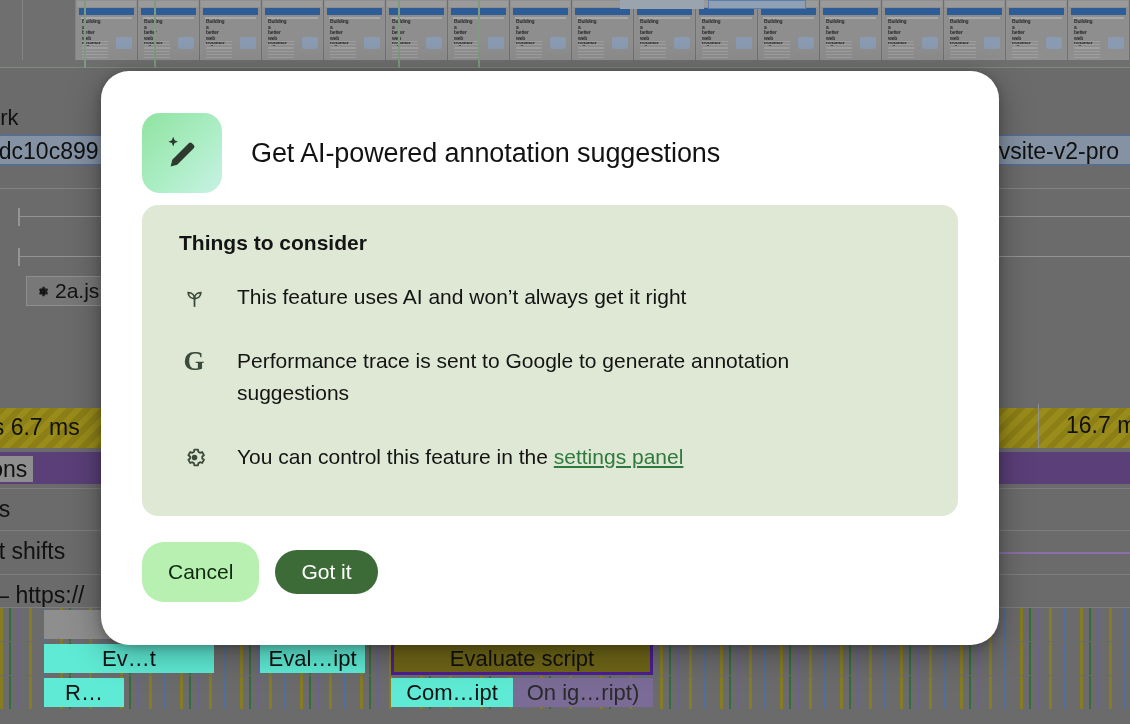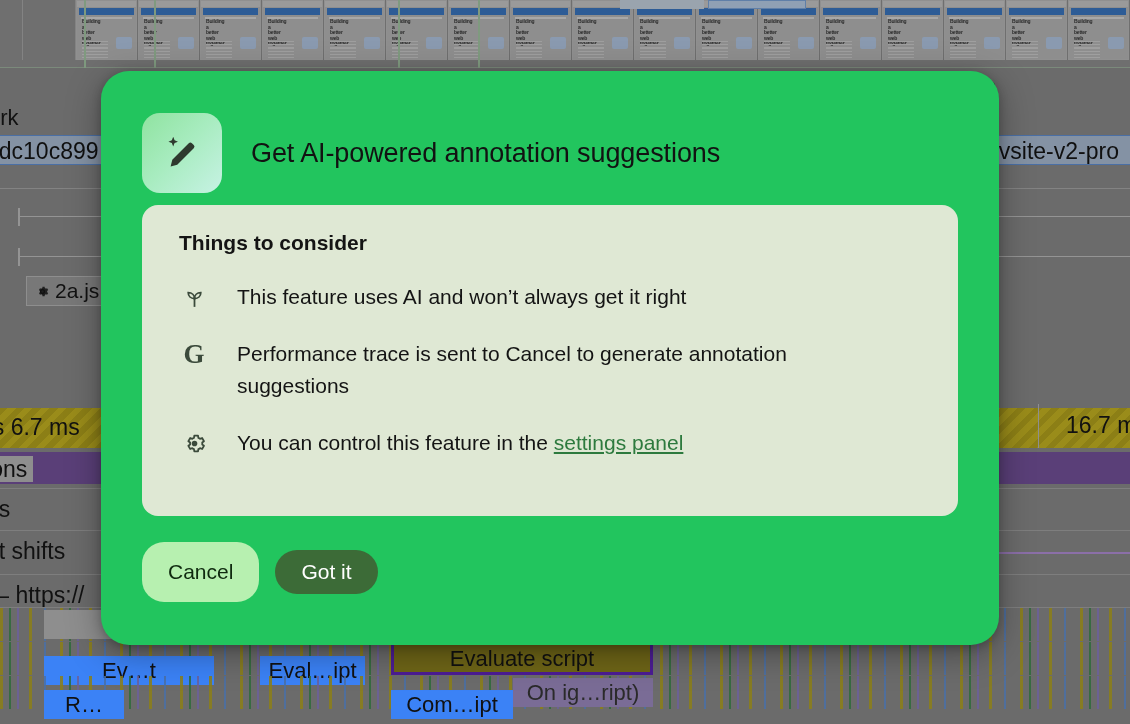--- a/index.html
+++ b/index.html
@@ -131,50 +131,50 @@
         #6b5f9a 17px 19px, transparent 19px 29px, #8c7f16 29px 32px, transparent 32px 44px,
         #4a6fa5 44px 46px, transparent 46px 60px);
     opacity: 0.85;
   }
   .fblock {
     position: absolute; top: 2px; height: 29px;
     display: flex; align-items: center; justify-content: center;
     font-size: 22px; color: #111; white-space: nowrap; overflow: hidden;
   }
   .fb-task { background: #8e8e8e; color: #111; }
-  .fb-yellow { background: #3b82f6; margin-top: 12px; }
+  .fb-yellow { background: #5eead4; }
   .fb-purple { background: #7a6c96; color: #2a2a2a; }
   .fb-sel { background: #6e6517; border: 3px solid #4c1d95; top: 0; height: 33px; }
 
   
   .dialog {
     position: absolute; left: 101px; top: 71px;
     width: 898px; height: 574px;
-    background: #22c55e;
+    background: #ffffff;
     border-radius: 28px;
     box-shadow: 0 8px 34px rgba(0,0,0,0.34), 0 2px 10px rgba(0,0,0,0.22);
     padding: 30px 41px 0 41px;
     overflow: hidden;
   }
 
   .dlg-head { display: flex; align-items: center; gap: 29px; height: 104px; }
   .dlg-icon {
     width: 80px; height: 80px; border-radius: 18px; flex: none;
     background: linear-gradient(135deg, #8fe3a0 0%, #a8ecc0 48%, #c7f2e4 100%);
     display: flex; align-items: center; justify-content: center;
   }
   .dlg-title { font-size: 27px; color: #121212; letter-spacing: -0.1px; }
 
   .consider {
     background: #dfe8d4; border-radius: 16px;
     padding: 26px 37px 30px 37px;
     height: 311px;
   }
   .consider h3 { margin: 0 0 26px 0; font-size: 21px; font-weight: bold; color: #141414; }
-  .bullets { display: flex; flex-direction: column; gap: 25px; }
+  .bullets { display: flex; flex-direction: column; gap: 32px; }
   .bullet { display: flex; align-items: flex-start; gap: 28px; }
   .b-icon { width: 30px; height: 30px; flex: none; display: flex; align-items: center; justify-content: center; margin-top: 1px; }
   .b-text { font-size: 21px; line-height: 32px; color: #141414; max-width: 640px; }
   .b-text a { color: #2d7a3e; text-decoration: underline; }
   .g-logo { font-size: 27px; font-weight: bold; color: #3b4a3b; font-family: "Liberation Serif", serif; line-height: 1; }
 
   .dlg-actions {
     display: flex; align-items: center; justify-content: space-between;
     margin-top: 26px;
   }
@@ -556,21 +556,21 @@
               <path fill="none" stroke="#3b4a3b" stroke-width="1.7" d="M12 13c0-3.3-2.4-5.6-6-5.6 0 3.4 2.4 5.6 6 5.6z"></path>
             </svg>
           </span>
           <span class="b-text">This feature uses AI and won’t always get it right</span>
         </div>
 
         <div class="bullet">
           <span class="b-icon">
             <span class="g-logo">G</span>
           </span>
-          <span class="b-text">Performance trace is sent to Cancel to generate annotation suggestions</span>
+          <span class="b-text">Performance trace is sent to Google to generate annotation suggestions</span>
         </div>
 
         <div class="bullet">
           <span class="b-icon">
             <svg width="25" height="25" viewBox="0 0 24 24">
               <circle cx="12" cy="12" r="2.7" fill="#3b4a3b"></circle>
               <path fill="none" stroke="#3b4a3b" stroke-width="1.7" stroke-linejoin="round" d="M19.4 12.9a7.5 7.5 0 000-1.8l1.7-1.3-1.8-3.1-2 .8a7.6 7.6 0 00-1.6-.9l-.3-2.1h-3.6l-.3 2.1c-.6.2-1.1.5-1.6.9l-2-.8-1.8 3.1 1.7 1.3a7.5 7.5 0 000 1.8l-1.7 1.3 1.8 3.1 2-.8c.5.4 1 .7 1.6.9l.3 2.1h3.6l.3-2.1c.6-.2 1.1-.5 1.6-.9l2 .8 1.8-3.1z"></path>
             </svg>
           </span>
           <span class="b-text">

